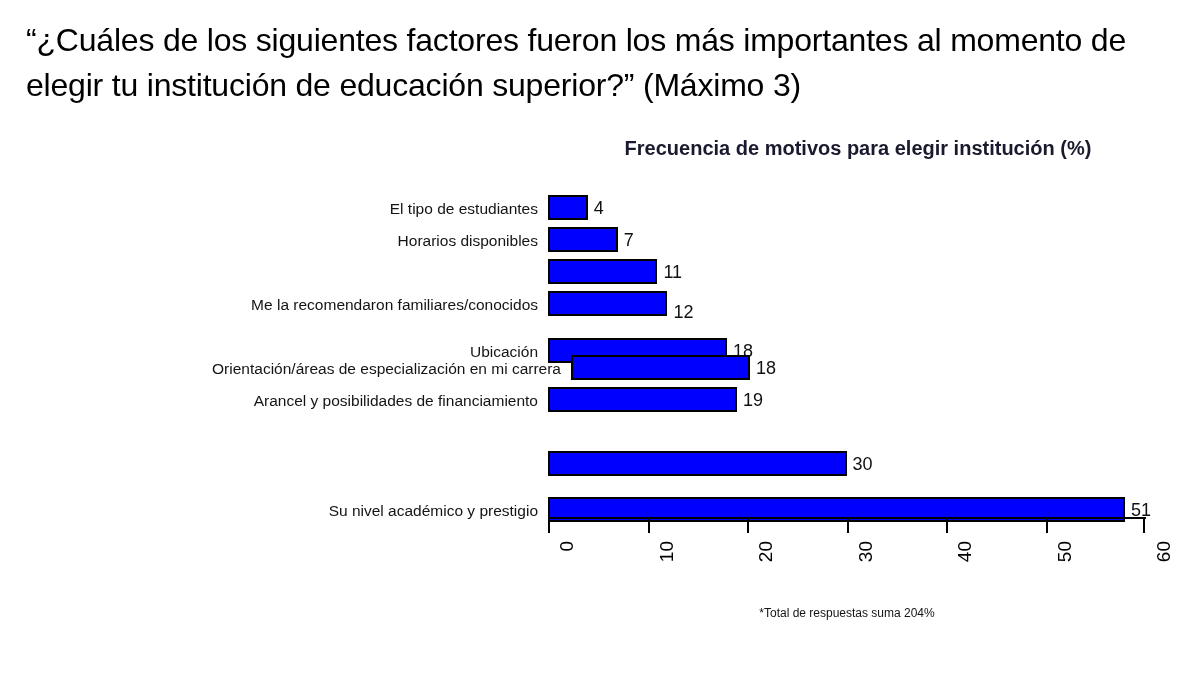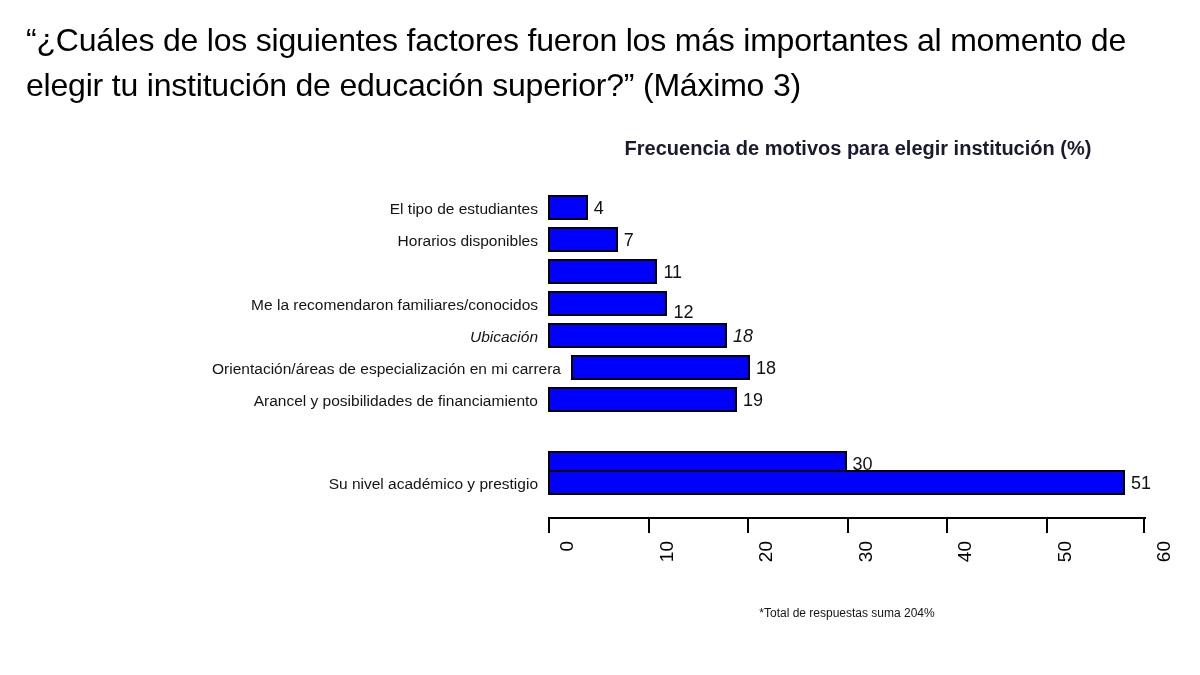--- a/index.html
+++ b/index.html
@@ -159,40 +159,40 @@
       </div>
       <div class="cat-row" style="top: 139px;">
         <div class="bar" style="width: 109.45px; height: 25px; background: rgb(0, 0, 255); border-color: rgb(0, 0, 0);"></div>
         <div class="bar-value" style="left: 663.45px;">11</div>
       </div>
       <div class="cat-row" style="top: 171px;">
         <div class="cat-label">Me la recomendaron familiares/conocidos</div>
         <div class="bar" style="width: 119.4px; height: 25px; background: rgb(0, 0, 255); border-color: rgb(0, 0, 0);"></div>
         <div class="bar-value" style="left: 673.4px; margin-top: 8px;">12</div>
       </div>
-      <div class="cat-row" style="top: 203px; font-style: italic;">
+      <div class="cat-row" style="top: 218px;">
         <div class="cat-label">Ubicación</div>
         <div class="bar" style="width: 179.1px; height: 25px; background: rgb(0, 0, 255); border-color: rgb(0, 0, 0);"></div>
         <div class="bar-value" style="left: 733.1px;">18</div>
       </div>
       <div class="cat-row" style="top: 235px; margin-left: 23px;">
         <div class="cat-label">Orientación/áreas de especialización en mi carrera</div>
         <div class="bar" style="width: 179.1px; height: 25px; background: rgb(0, 0, 255); border-color: rgb(0, 0, 0);"></div>
         <div class="bar-value" style="left: 733.1px;">18</div>
       </div>
       <div class="cat-row" style="top: 267px;">
         <div class="cat-label">Arancel y posibilidades de financiamiento</div>
         <div class="bar" style="width: 189.05px; height: 25px; background: rgb(0, 0, 255); border-color: rgb(0, 0, 0);"></div>
         <div class="bar-value" style="left: 743.05px;">19</div>
       </div>
       <div class="cat-row" style="top: 331px;">
         <div class="bar" style="width: 298.5px; height: 25px; background: rgb(0, 0, 255); border-color: rgb(0, 0, 0);"></div>
         <div class="bar-value" style="left: 852.5px;">30</div>
       </div>
-      <div class="cat-row" style="top: 350px;">
+      <div class="cat-row" style="top: 377px;">
         <div class="cat-label">Su nivel académico y prestigio</div>
         <div class="bar" style="width: 577.1px; height: 25px; background: rgb(0, 0, 255); border-color: rgb(0, 0, 0);"></div>
         <div class="bar-value" style="left: 1131.1px;">51</div>
       </div>
     </div>
 
   <div id="x-axis-line"></div>
 
   <div id="axis-note">*Total de respuestas suma 204%</div>
 <div class="x-tick" style="left: 548px;"></div>

